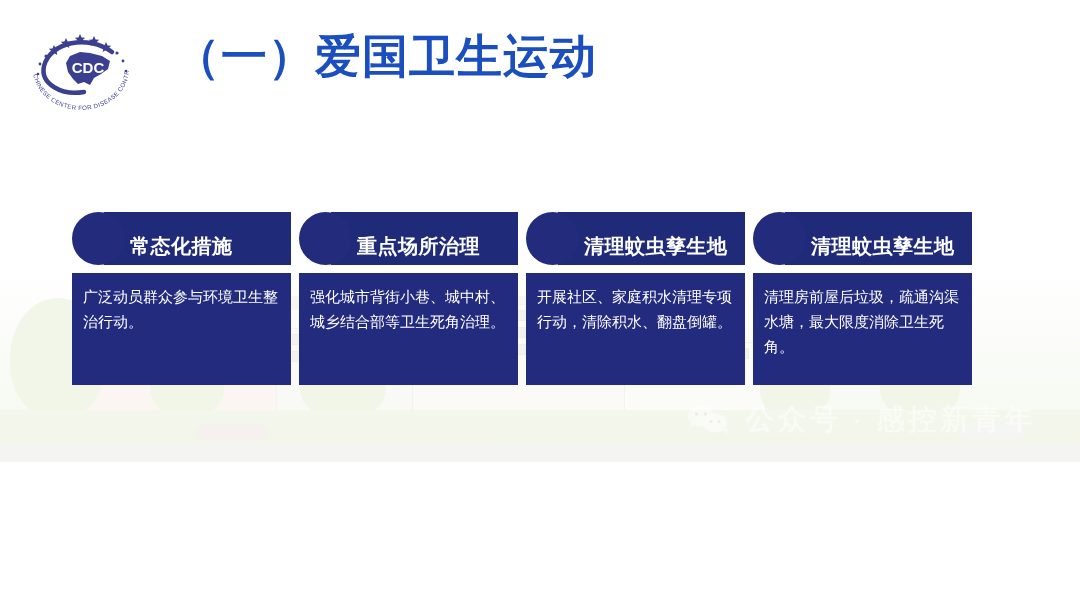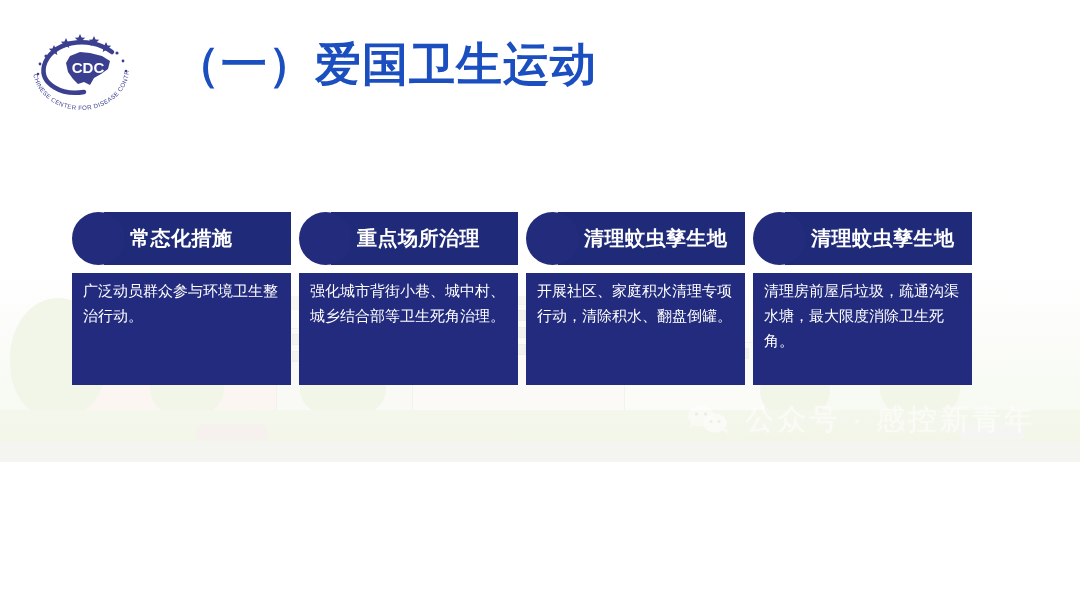--- a/index.html
+++ b/index.html
@@ -72,21 +72,21 @@
   .car-b{left:960px;width:64px;background:#f5f5f3;}
 
   
   .logo{
     position:absolute;left:16px;top:12px;width:130px;height:102px;
   }
   .logo svg{display:block;}
 
   
   .title{
-    position:absolute;left:174px;top:36px;
+    position:absolute;left:174px;top:28px;
     font-size:46px;font-weight:bold;letter-spacing:1px;
     color:#1B4FC0;
     white-space:nowrap;
     line-height:1.25;
   }
 
   
   .cards{
     position:absolute;left:72px;top:207px;
     width:924px;height:178px;
@@ -106,31 +106,31 @@
   .card-head .bar{
     position:absolute;left:32px;top:0;right:0;height:53px;
     background:#1F2A78;
   }
   .card-head .dot{
     position:absolute;left:0;top:0;
     width:53px;height:53px;border-radius:50%;
     background:#232B7D;
   }
   .card-head .htxt{
-    position:absolute;left:58px;top:0;right:6px;height:53px;
+    position:absolute;left:58px;top:8px;right:6px;height:53px;
     display:flex;align-items:center;
     color:#ffffff;font-size:20px;font-weight:bold;
     letter-spacing:0.5px;white-space:nowrap;
   }
   .card-body{
     position:absolute;left:0;top:66px;
     width:100%;height:112px;
     background:#232B7E;
     box-sizing:border-box;
-    padding:6px 11px 10px 11px;
+    padding:12px 11px 10px 11px;
     color:#ffffff;
     font-size:15px;
     line-height:1.65;
     text-align:left;
   }
 
   
   .wm{
     position:absolute;right:44px;bottom:22px;
     display:flex;align-items:center;gap:14px;

